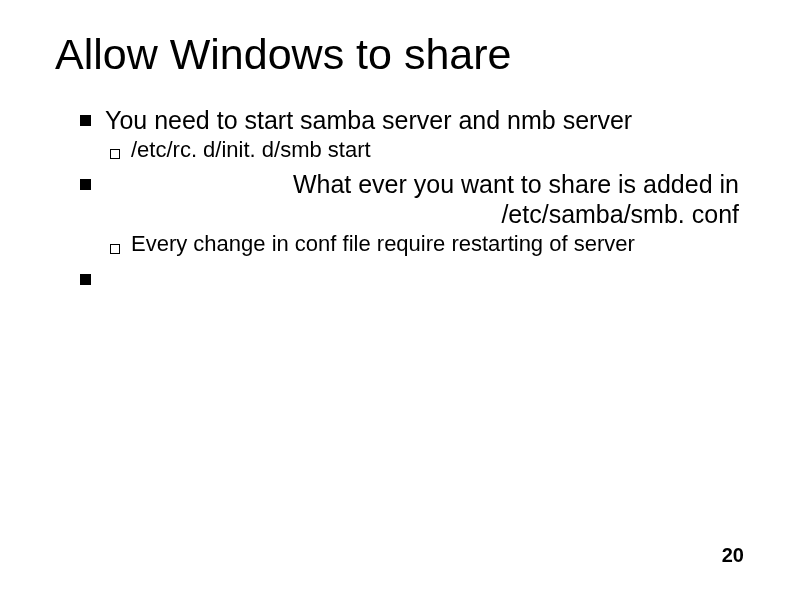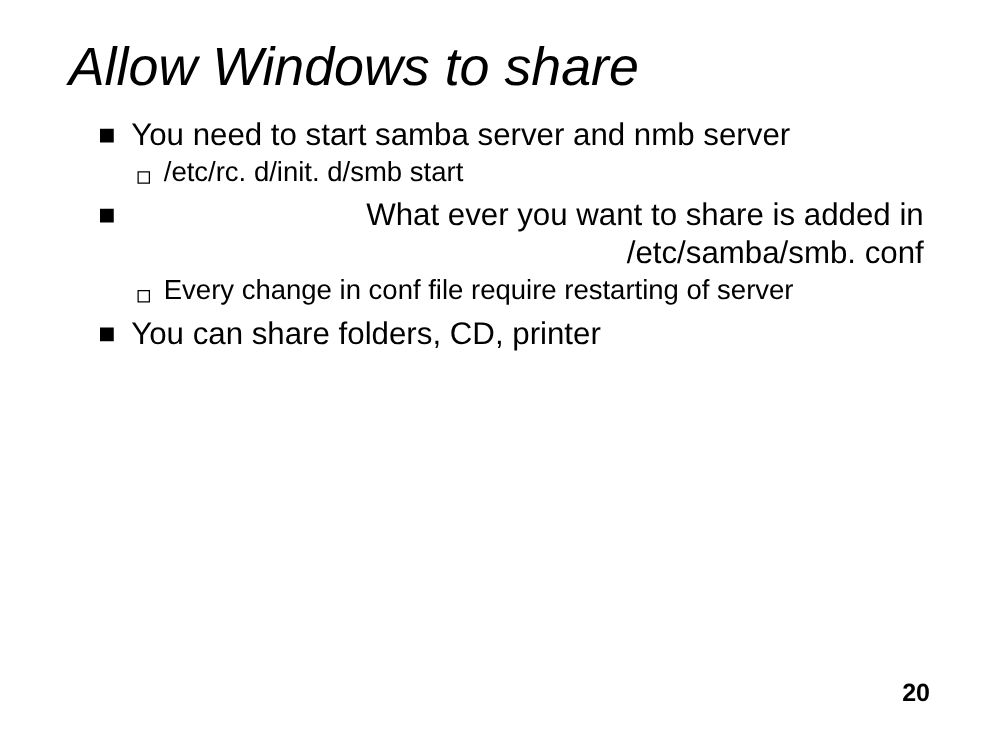--- a/index.html
+++ b/index.html
@@ -9,22 +9,21 @@
     background: #ffffff;
     font-family: Arial, Helvetica, sans-serif;
     color: #000000;
     position: relative;
     padding: 30px 55px 0 55px;
   }
   .title {
     font-size: 43px;
     font-weight: normal;
     font-family: Arial, Helvetica, sans-serif;
-    margin-bottom: 14px;
-    font-style: italic;
+    margin-bottom: 26px;
   }
   .content {
     padding-left: 25px;
   }
   .level1 {
     display: flex;
     align-items: flex-start;
     margin-bottom: 2px;
     text-align: right;
   }
@@ -87,18 +86,17 @@
     <div class="text">What ever you want to share is added in /etc/samba/smb. conf</div>
   </div>
   <div class="level2">
     <div class="bullet"></div>
     <div class="text">Every change in conf file require restarting of server</div>
   </div>
 
 
   <div class="level1">
     <div class="bullet"></div>
-    <div class="text">You can share folders, CD, printer</div>
   </div>
 
 </div>
 
 <div class="page-number">20</div>
 
 </body></html>

